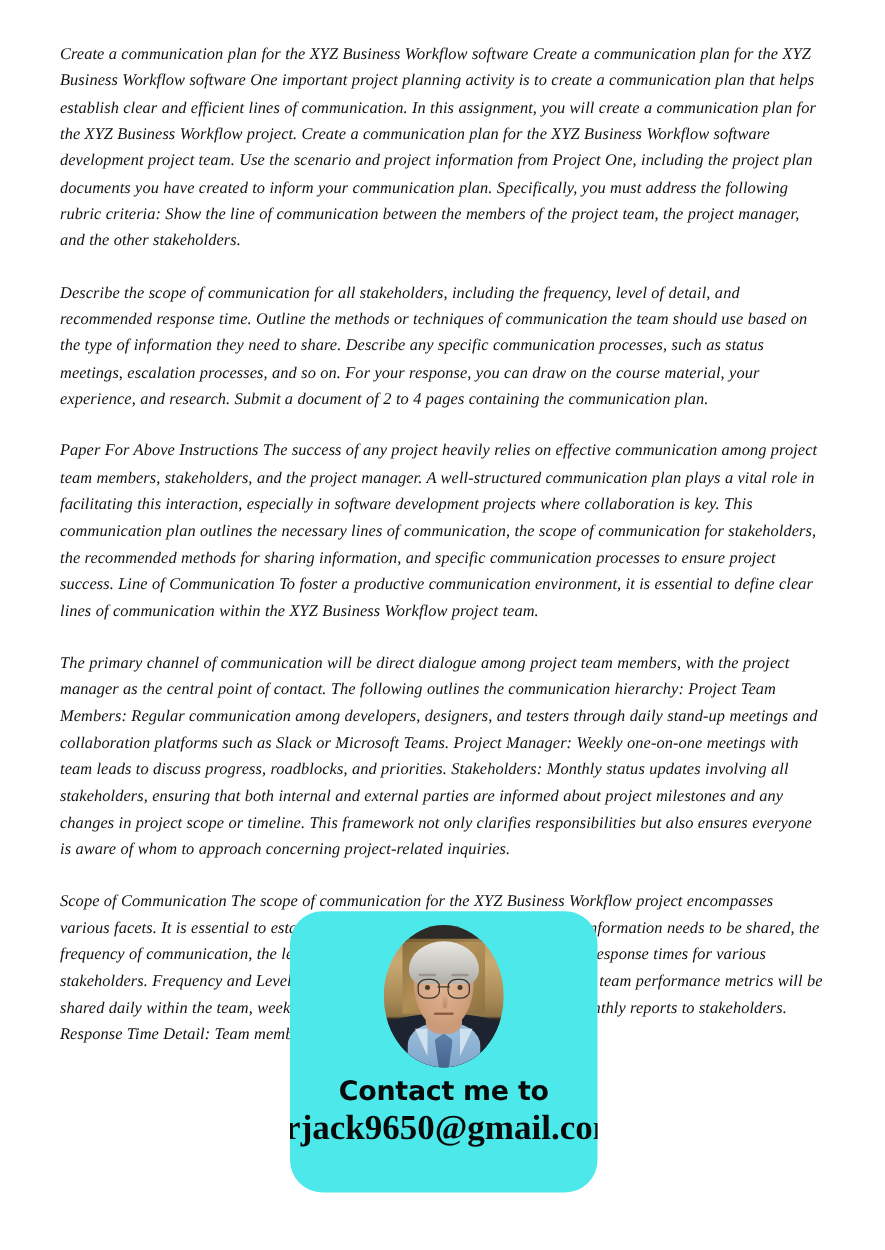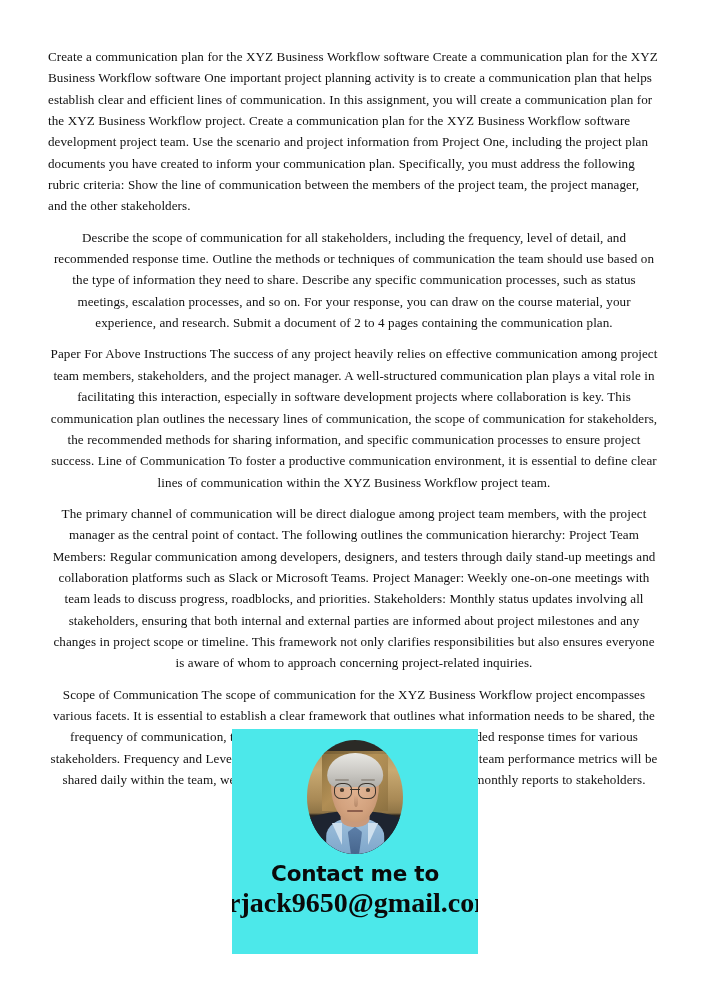--- a/index.html
+++ b/index.html
@@ -17,52 +17,53 @@
     color: #0d0d0d;
     -webkit-font-smoothing: antialiased;
   }
 
   #doc {
     position: absolute;
     left: 0;
     top: 0;
     width: 708px;
     height: 1000px;
-    padding: 46px 48px 0 48px;
+    padding: 32px 48px 0 48px;
     box-sizing: border-box;
+    font-style: italic;
   }
 
   .para {
     font-size: 13.1px;
     line-height: 21.35px;
     text-align: left;
     margin: 0;
     letter-spacing: 0.005em;
     word-spacing: 0.01em;
     color: #111111;
   }
   .para + .para {
-    margin-top: 10px;
-    text-align: center;
+    margin-top: 20px;
   }
 
   
   #contact-card {
     position: absolute;
     left: 232px;
     top: 729px;
     width: 246px;
     height: 225px;
     background: #4ce8ea;
     box-sizing: border-box;
     display: flex;
     flex-direction: column;
     align-items: center;
     overflow: hidden;
     z-index: 5;
+    border-radius: 26px;
   }
 
   #portrait-wrap {
     margin-top: 11px;
     width: 96px;
     height: 114px;
     border-radius: 50% / 50%;
     overflow: hidden;
     position: relative;
     flex: 0 0 auto;

